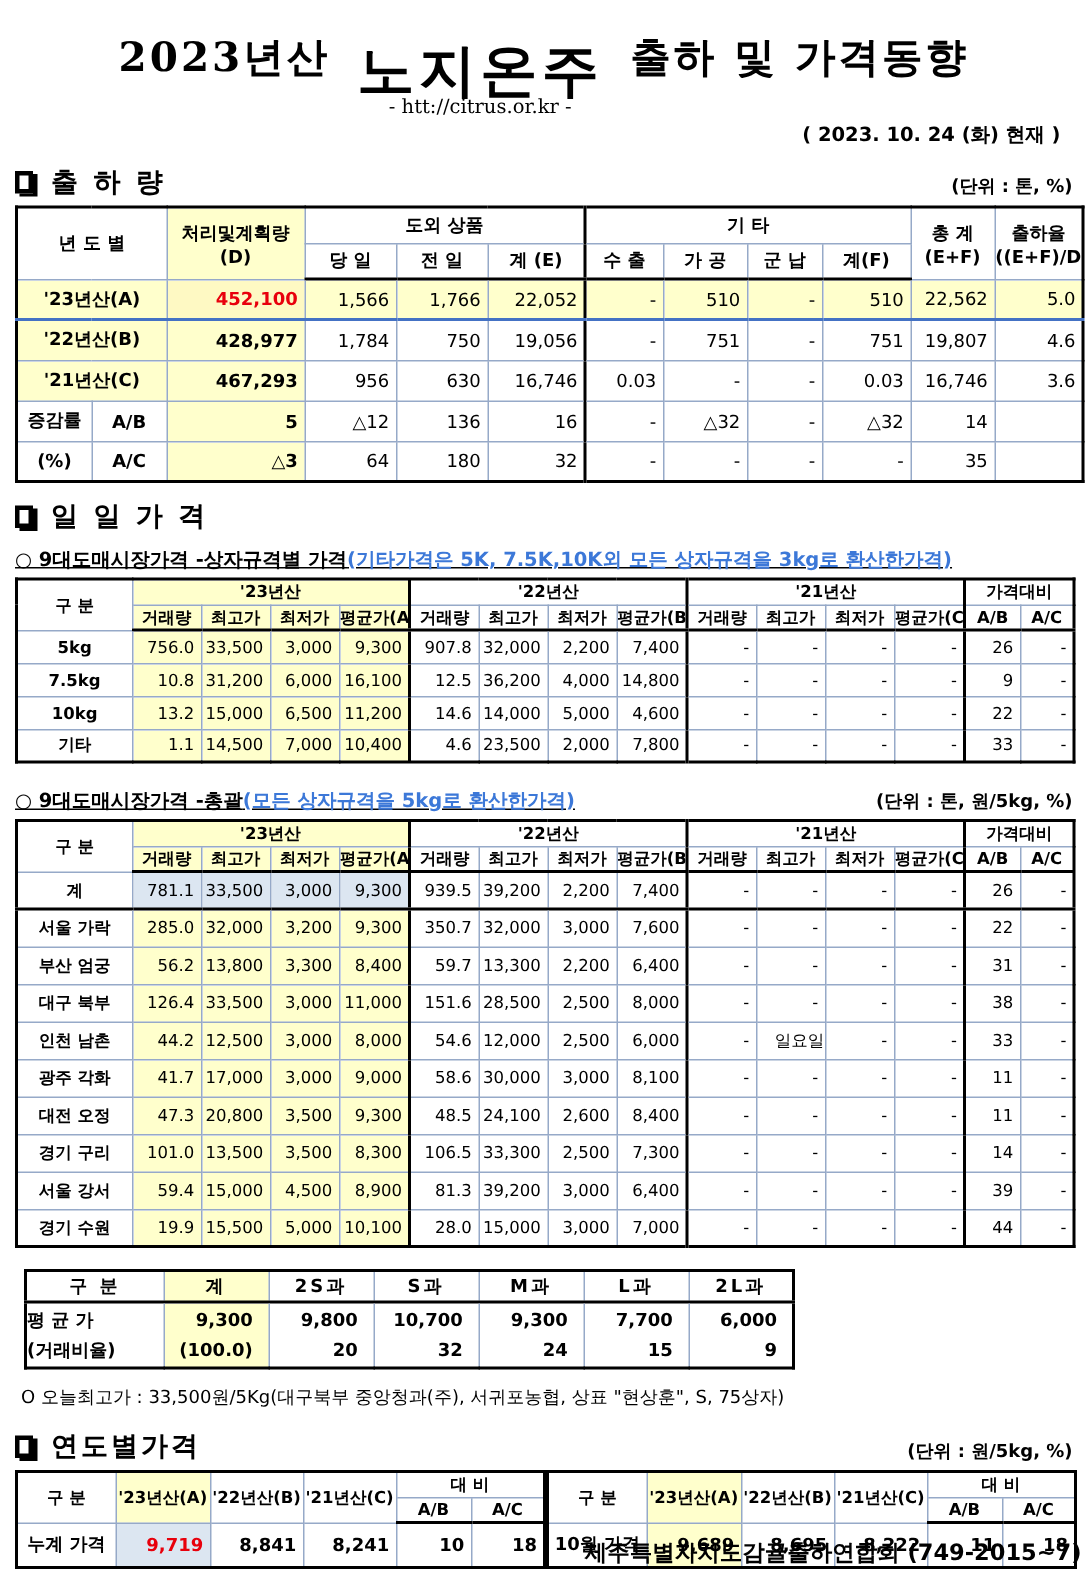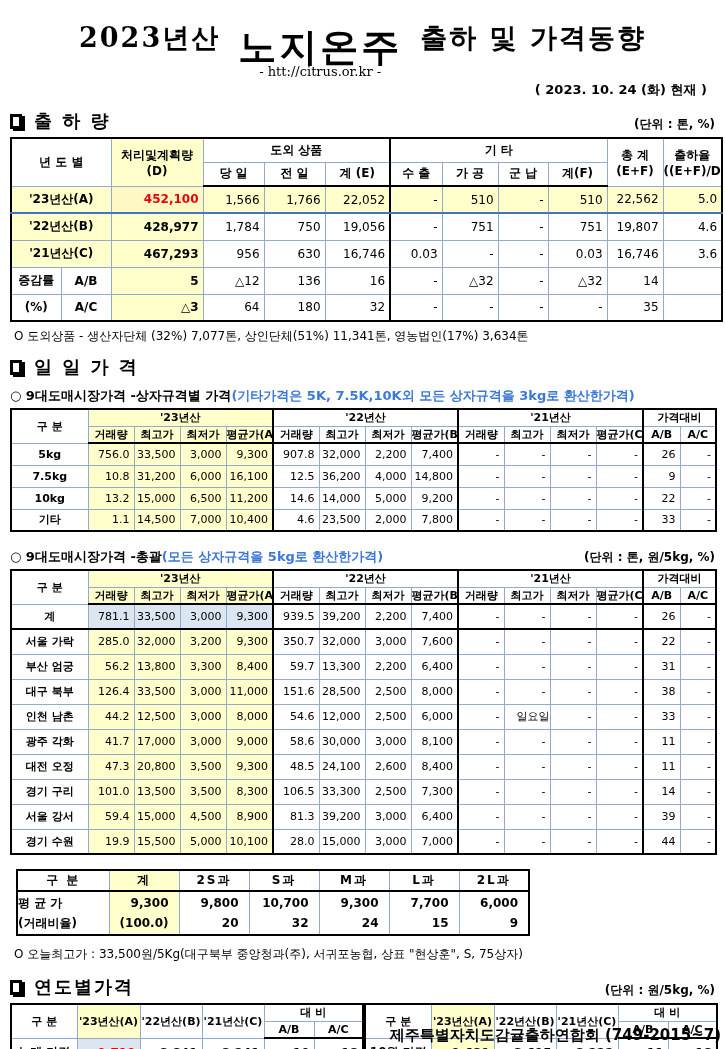--- a/index.html
+++ b/index.html
@@ -17,21 +17,21 @@
   .t-brand { font-size: 38px; font-weight: bold; letter-spacing: 3px; line-height: 1.0; }
   .t-url { font-family: "DejaVu Serif", serif; font-size: 13px; margin-top: -2px; }
   .dateline { text-align: right; font-size: 13px; font-weight: bold; padding-right: 8px; margin-top: 2px; }
 
   
   .sechead { display: flex; justify-content: space-between; align-items: flex-end; margin-top: 10px; margin-bottom: 4px; }
   .sechead .left { font-size: 18px; font-weight: bold; letter-spacing: 2px; display: flex; align-items: center; }
   .sq { width: 12px; height: 15px; background: #fff; border: 3px solid #000; box-shadow: 3px 2px 0 0 #000; display: inline-block; margin-right: 12px; }
   .unit { font-size: 12px; font-weight: bold; }
   .subline { display: flex; justify-content: space-between; align-items: flex-end; margin-top: 8px; margin-bottom: 3px; }
-  .subtitle { font-size: 13px; font-weight: bold; }
+  .subtitle { font-size: 13px; font-weight: bold; text-decoration: underline; }
   .subnote { color: #3C78D8; }
   .note { font-size: 12px; margin: 6px 0 2px 4px; }
 
   
   table { border-collapse: collapse; table-layout: fixed; border: 2px solid #000; }
   th, td { border: 1px solid #96A9C8; overflow: hidden; white-space: nowrap; font-size: 11px; }
   th { font-weight: bold; text-align: center; background: #fff; }
   td.num { text-align: right; padding-right: 4px; }
   td.lbl { text-align: center; font-weight: bold; }
   td.ctr { text-align: right; }
@@ -200,21 +200,20 @@
           <td class="num bl">-</td>
           <td class="num">-</td>
           <td class="num">-</td>
           <td class="num">-</td>
           <td class="num">35</td>
           <td class="num"></td>
         </tr>
       </tbody>
   </table>
 
-  <div class="note">O 도외상품 - 생산자단체 (32%) 7,077톤, 상인단체(51%) 11,341톤, 영농법인(17%) 3,634톤</div>
 
   <div class="sechead">
     <span class="left">
         <span class="sq"></span>
         <span>일 일 가 격</span>
       </span>
   </div>
 
   <div class="subline">
     <span class="subtitle"><span>○ 9대도매시장가격 -상자규격별 가격</span><span class="subnote">(기타가격은 5K, 7.5K,10K외 모든 상자규격을 3kg로 환산한가격)</span></span>
@@ -300,21 +299,21 @@
         </tr>
         <tr>
           <td class="lbl">10kg</td>
           <td class="num ylw">13.2</td>
           <td class="num ylw">15,000</td>
           <td class="num ylw">6,500</td>
           <td class="num ylw">11,200</td>
           <td class="num bl">14.6</td>
           <td class="num">14,000</td>
           <td class="num">5,000</td>
-          <td class="num">9,200</td>
+          <td class="num">4,600</td>
           <td class="num bl">-</td>
           <td class="num">-</td>
           <td class="num">-</td>
           <td class="num">-</td>
           <td class="num bl">22</td>
           <td class="num">-</td>
         </tr>
         <tr>
           <td class="lbl">기타</td>
           <td class="num ylw">1.1</td>

